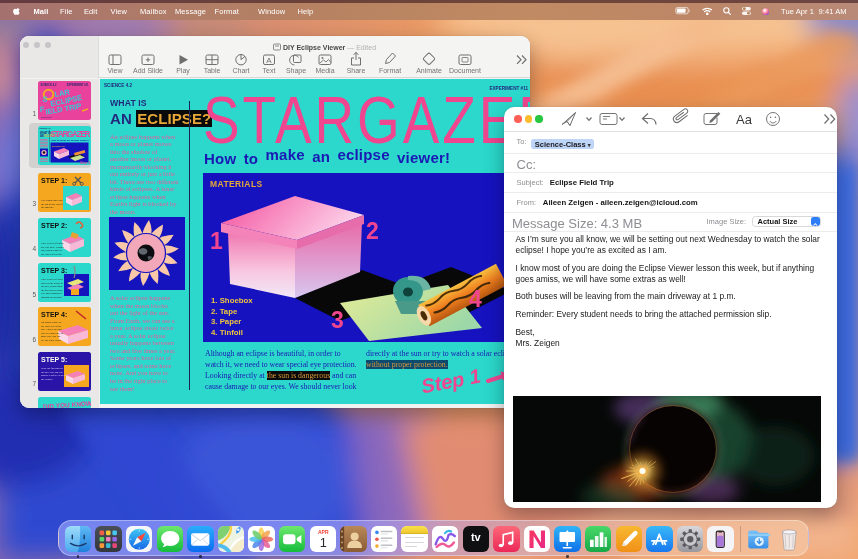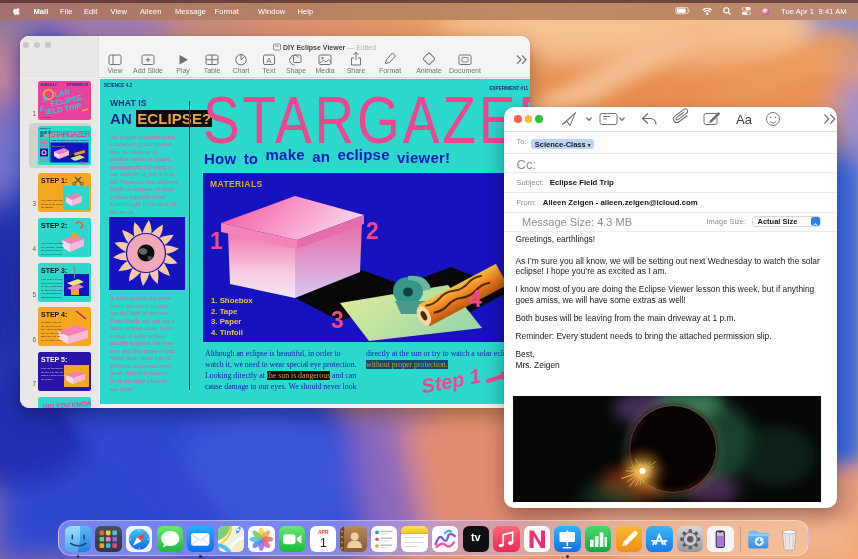--- a/index.html
+++ b/index.html
@@ -110,21 +110,21 @@
   </svg>
   </div>
   <div class="menubar" id="menubar">
     <svg class="abs" style="left:12.5px;top:8px" width="7" height="8.5" viewBox="0 0 13 15">
       <path fill="#fff" d="M8.9 0c.1 1-.3 2-.9 2.7-.6.8-1.6 1.3-2.5 1.2-.1-.9.4-1.9.9-2.5C7 .6 8 .1 8.9 0zM11.8 12.2c-.4 1-.6 1.4-1.2 2.3-.8 1.2-1.9 2.8-3.2 2.8-1.2 0-1.6-.8-3.1-.8-1.5 0-1.9.8-3.1.8-1.4 0-2.4-1.4-3.2-2.6C-4.2 11.3-4.4 7.4-3 5.3c1-1.5 2.5-2.4 4-2.4 1.5 0 2.4.8 3.6.8 1.2 0 1.9-.8 3.6-.8 1.3 0 2.6.7 3.6 1.9-3.2 1.7-2.7 6.2 0 7.4z" transform="translate(3.2 -1.2) scale(0.78)"></path>
     </svg>
     <span class="mitem" style="left:33.5px">Mail</span>
     <span class="mitem" style="left:60px;font-weight:400">File</span>
     <span class="mitem" style="left:84px;font-weight:400">Edit</span>
     <span class="mitem" style="left:110.5px;font-weight:400">View</span>
-    <span class="mitem" style="left:140px;font-weight:400">Aileen</span>
+    <span class="mitem" style="left:140px;font-weight:400">Mailbox</span>
     <span class="mitem" style="left:175px;font-weight:400">Message</span>
     <span class="mitem" style="left:214.5px;font-weight:400">Format</span>
     <span class="mitem" style="left:258px;font-weight:400">Window</span>
     <span class="mitem" style="left:297.5px;font-weight:400">Help</span>
 
     <svg class="abs" style="left:675px;top:7.3px" width="16" height="8" viewBox="0 0 19 10">
       <rect x="0.5" y="0.5" width="15.5" height="8" rx="2.4" fill="none" stroke="#fff" stroke-opacity="0.85"></rect>
       <rect x="1.8" y="1.8" width="11" height="5.4" rx="1" fill="#fff"></rect>
       <path d="M17.2 3.1 v3 a1.7 1.7 0 0 0 0 -3z" fill="#fff" fill-opacity="0.85"></path>
     </svg>
@@ -519,32 +519,31 @@
     <div class="abs" style="left:27px;top:32px;height:9.8px;background:#bed5f7;border-radius:2.8px;font-size:7.5px;color:#16161a;padding:0.8px 3.8px 0 3.8px;font-weight:700">Science-Class <span style="font-size:5.5px;color:#333">▾</span></div>
     <div class="abs" style="left:0;top:45.5px;width:333px;border-top:1px solid #ececec"></div>
     <div class="abs" style="left:12.5px;top:50.2px;font-size:13px;color:#8e8e93">Cc:</div>
     <div class="abs" style="left:0;top:65px;width:333px;border-top:1px solid #ececec"></div>
     <div class="abs" style="left:12.5px;top:70.8px;font-size:7.5px;color:#8e8e93">Subject:</div>
     <div class="abs" style="left:45.7px;top:70.6px;font-size:7.8px;color:#141414;font-weight:700">Eclipse Field Trip</div>
     <div class="abs" style="left:0;top:85px;width:333px;border-top:1px solid #ececec"></div>
     <div class="abs" style="left:12.5px;top:90.9px;font-size:7.5px;color:#8e8e93">From:</div>
     <div class="abs" style="left:38.8px;top:90.7px;font-size:7.8px;color:#141414;font-weight:700">Aileen Zeigen - aileen.zeigen@icloud.com</div>
     <div class="abs" style="left:0;top:105px;width:333px;border-top:1px solid #ececec"></div>
-    <div class="abs" style="left:18px;top:108.7px;font-size:11px;color:#8e8e93">Message Size: 4.3 MB</div>
+    <div class="abs" style="left:8px;top:108.7px;font-size:13px;color:#8e8e93">Message Size: 4.3 MB</div>
     <div class="abs" style="left:202.5px;top:109.8px;font-size:7.5px;color:#8e8e93">Image Size:</div>
     <div class="abs" style="left:248px;top:108.6px;width:68.5px;height:11.4px;border:0.8px solid #d8d8d8;border-radius:3.5px;background:#fff"></div>
     <div class="abs" style="left:253.5px;top:110.4px;font-size:7.5px;color:#141414;font-weight:700">Actual Size</div>
     <div class="abs" style="left:307.3px;top:110px;width:8.6px;height:8.6px;border-radius:2.4px;background:#2e7ef7">
       <svg width="8.6" height="8.6" viewBox="0 0 9 9" fill="none" stroke="#fff" stroke-width="1.1" stroke-linecap="round">
         <path d="M2.9 3.4 L4.5 1.8 L6.1 3.4 M2.9 5.6 L4.5 7.2 L6.1 5.6"></path>
       </svg>
     </div>
     <div class="abs" style="left:0;top:124px;width:333px;border-top:1px solid #ececec"></div>
     <div class="abs" id="mailbody" style="left:11.5px;top:127px;font-size:8.4px;line-height:10.85px;color:#1a1a1a;white-space:nowrap">
-      <p style="margin:0 0 10.75px 0">Greetings, earthlings!</p>
       <p style="margin:0 0 7.05px 0">As I’m sure you all know, we will be setting out next Wednesday to watch the solar<br>eclipse! I hope you’re as excited as I am.</p>
       <p style="margin:0 0 7.05px 0">I know most of you are doing the Eclipse Viewer lesson this week, but if anything<br>goes amiss, we will have some extras as well!</p>
       <p style="margin:0 0 7.05px 0">Both buses will be leaving from the main driveway at 1 p.m.</p>
       <p style="margin:0 0 7.05px 0">Reminder: Every student needs to bring the attached permission slip.</p>
       <p style="margin:0">Best,<br>Mrs. Zeigen</p>
     </div>
     <div class="abs" style="left:9px;top:289px;width:308px;height:105.5px">
       <svg width="308" height="106" viewBox="0 0 308 106">
         <defs>
           <filter id="eb" x="-60%" y="-60%" width="220%" height="220%">

